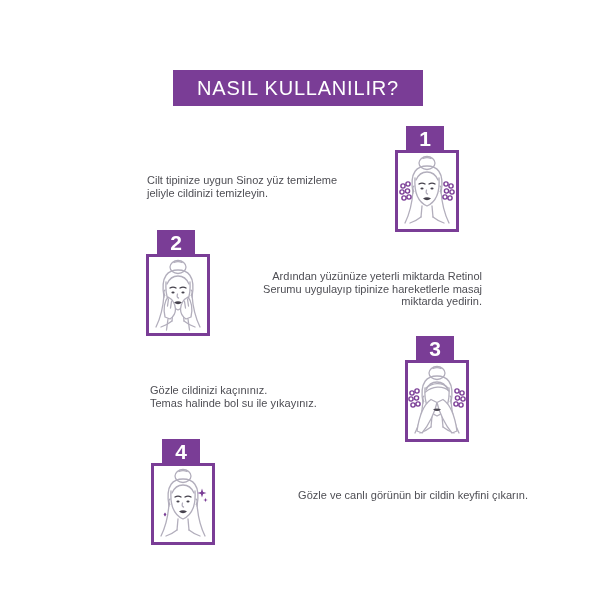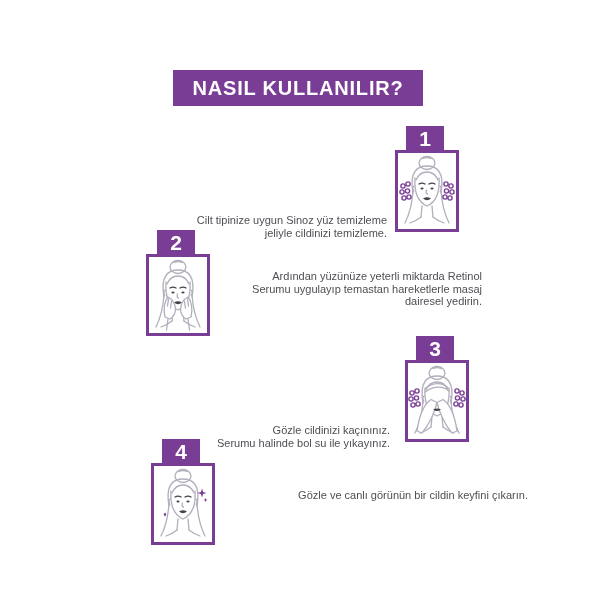--- a/index.html
+++ b/index.html
@@ -9,36 +9,36 @@
   }
   html,body{margin:0;padding:0;background:#fff;}
   body{font-family:"Liberation Sans", sans-serif;}
   .canvas{
     position:relative;width:600px;height:600px;background:#fff;margin:0 auto;overflow:hidden;
   }
   .header-bar{
     position:absolute;left:173px;top:70px;width:250px;height:36px;
     background:var(--accent);color:#fff;
     display:flex;align-items:center;justify-content:center;
-    font-weight:bold;font-size:20px;letter-spacing:0.8px;
+    font-weight:normal;font-size:20px;letter-spacing:0.8px;
   }
   .step-badge{
     position:absolute;width:38px;height:25px;background:var(--accent);
     color:#fff;font-weight:bold;font-size:21px;
     display:flex;align-items:center;justify-content:center;z-index:2;
   }
   .step-frame{
     position:absolute;width:64px;height:82px;border:3px solid var(--accent);
     background:#fff;box-sizing:border-box;z-index:1;
     display:flex;align-items:center;justify-content:center;
   }
   .step-text{
     position:absolute;font-size:11px;line-height:12.5px;color:var(--text);
   }
-  .step-text.right{text-align:right;margin-top:40px;}
+  .step-text.right{}
   .step-text.left{text-align:right;}
   
   .ln{fill:none;stroke:var(--line-art);stroke-width:1.3;stroke-linecap:round;}
   .dk{fill:none;stroke:#46424d;stroke-width:1.4;stroke-linecap:round;}
   .fd{fill:#46424d;stroke:none;}
   .hand{fill:#fff;stroke:var(--line-art);stroke-width:1.3;stroke-linejoin:round;stroke-linecap:round;}
   .bub{fill:none;stroke:var(--accent);stroke-width:1.4;}
   .spark{fill:var(--accent);stroke:none;}
   .defs-holder{position:absolute;width:0;height:0;overflow:hidden;}
 </style>
@@ -93,21 +93,21 @@
         <use href="#faceBase"></use>
         <use href="#faceFeatures"></use>
         <use href="#bubbleCluster"></use>
         <g transform="translate(58,0) scale(-1,1)">
             <use href="#bubbleCluster"></use>
           </g>
       </svg>
     </div>
     <div class="step-text right" style="right:213px;top:174px;width:240px">
       <div>Cilt tipinize uygun Sinoz yüz temizleme</div>
-      <div>jeliyle cildinizi temizleme.</div>
+      <div>jeliyle cildinizi temizleyin.</div>
     </div>
   </div>
 
   <div>
     <div class="step-badge" style="left:157px;top:230px">2</div>
     <div class="step-frame" style="left:146px;top:254px">
       <svg width="58" height="76" viewBox="0 0 58 76">
         <use href="#faceBase"></use>
         <use href="#faceFeatures"></use>
         <g>
@@ -119,22 +119,22 @@
         <g transform="translate(58,0) scale(-1,1)">
           <path class="hand" d="M16,60 C14,52 15.5,44 19,40 C23,42 26,46 26.5,52 C26.5,56 24,60 21,62 Z"></path>
           <path class="ln" d="M19.5,42 L18.5,49"></path>
           <path class="ln" d="M22.5,44.5 L21.5,51"></path>
           <path class="ln" d="M19,62 L17.5,73"></path>
         </g>
       </svg>
     </div>
     <div class="step-text left" style="left:222px;top:270px;width:260px">
       <div>Ardından yüzünüze yeterli miktarda Retinol</div>
-      <div>Serumu uygulayıp temastan hareketlerle masaj</div>
-      <div>dairesel yedirin.</div>
+      <div>Serumu uygulayıp tipinize hareketlerle masaj</div>
+      <div>miktarda yedirin.</div>
     </div>
   </div>
 
   <div>
     <div class="step-badge" style="left:416px;top:336px">3</div>
     <div class="step-frame" style="left:405px;top:360px">
       <svg width="58" height="76" viewBox="0 0 58 76">
         <use href="#faceBase"></use>
         <path class="ln" d="M18,25 C24,20 34,18.5 40,25"></path>
         <path class="ln" d="M17.5,29 C24,23.5 34.5,22 41,28"></path>
@@ -144,21 +144,21 @@
         <g transform="translate(-1,-3)">
             <use href="#bubbleCluster"></use>
           </g>
         <g transform="translate(59,-3) scale(-1,1)">
             <use href="#bubbleCluster"></use>
           </g>
       </svg>
     </div>
     <div class="step-text right" style="right:210px;top:384px;width:240px">
       <div>Gözle cildinizi kaçınınız.</div>
-      <div>Serumu halinde bol su ile yıkayınız.</div>
+      <div>Temas halinde bol su ile yıkayınız.</div>
     </div>
   </div>
 
   <div>
     <div class="step-badge" style="left:162px;top:439px">4</div>
     <div class="step-frame" style="left:151px;top:463px">
       <svg width="58" height="76" viewBox="0 0 58 76">
         <use href="#faceBase"></use>
         <use href="#faceFeatures"></use>
         <use href="#sparkStar" class="spark" transform="translate(48,27)"></use>

